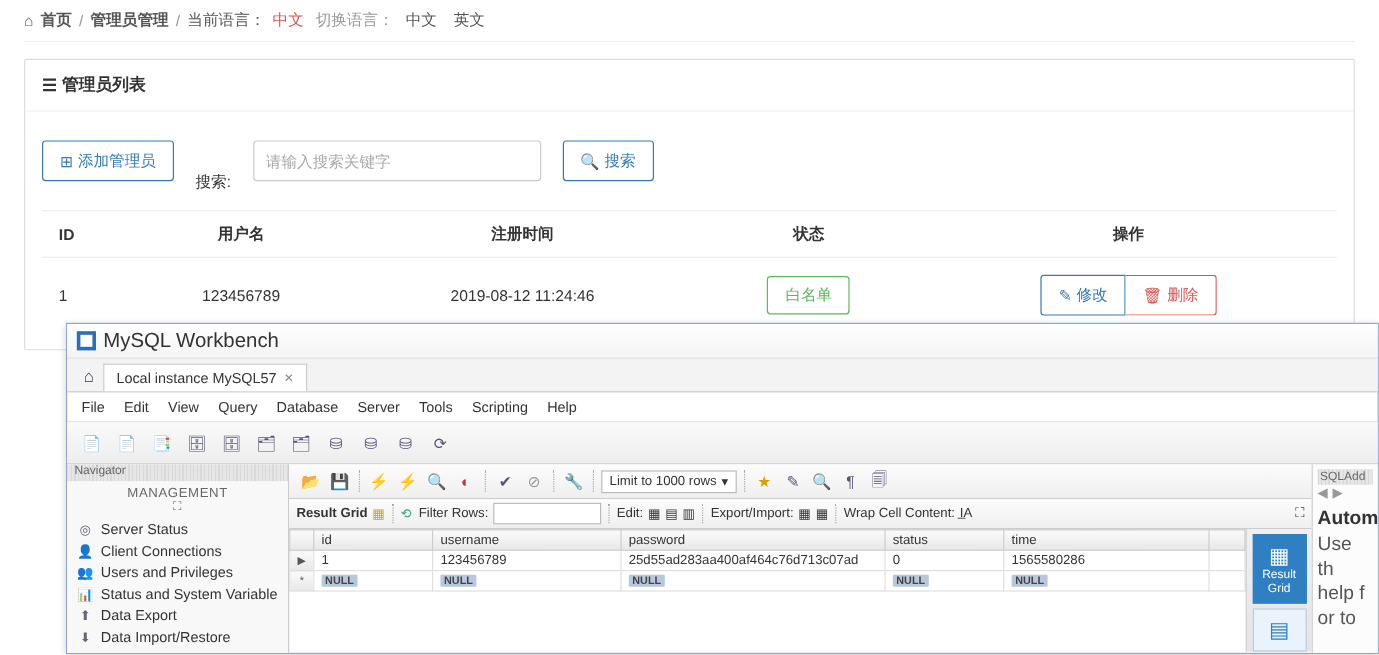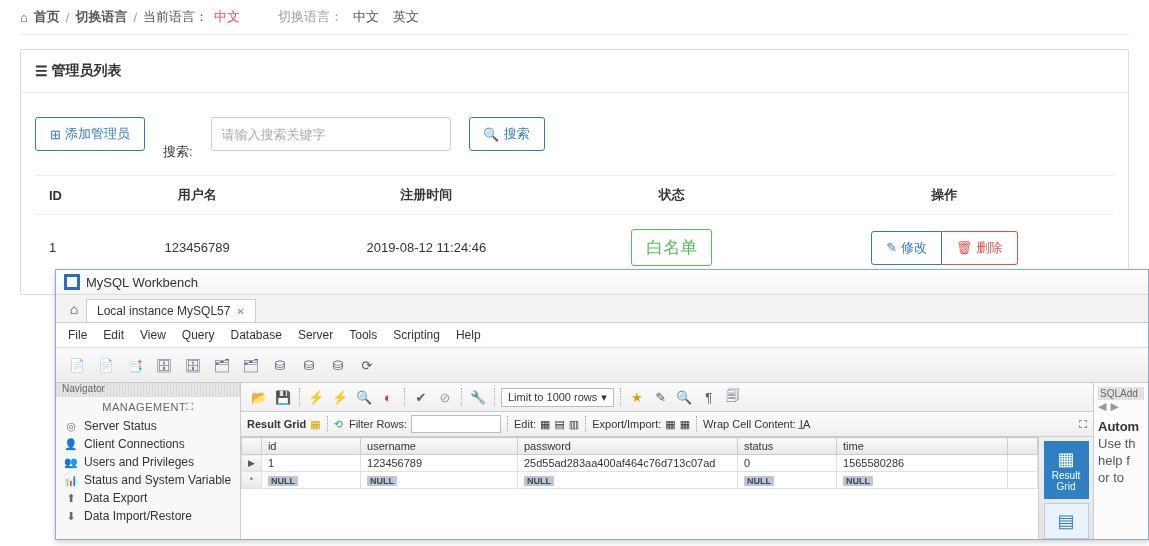--- a/index.html
+++ b/index.html
@@ -4,63 +4,63 @@
 <style>
 * { box-sizing: border-box; margin: 0; padding: 0; }
 body { font-family: "Microsoft YaHei", Arial, sans-serif; font-size: 13px; color: #333; background: #fff; width: 1149px; overflow: hidden; }
 
 
 .webapp { padding: 8px 20px 0; }
 .breadcrumb { display: flex; align-items: center; gap: 6px; color: #555; font-size: 13px; border-bottom: 1px solid #eee; padding-bottom: 8px; }
 .breadcrumb .slash { color: #999; }
 .breadcrumb .red { color: #d9534f; }
 .breadcrumb a { color: #555; cursor: pointer; font-weight: bold; }
-.breadcrumb .switch { color: #999; margin-left: 32px; }
+.breadcrumb .switch { color: #999; margin-left: 4px; }
 
 .card { border: 1px solid #ddd; margin-top: 14px; border-radius: 2px; }
 .card-header { padding: 12px 14px; border-bottom: 1px solid #eee; font-weight: bold; font-size: 14px; display:flex; align-items:center; gap:4px; }
 .card-body { padding: 14px; }
 
 .toolbar { display: flex; align-items: center; gap: 18px; }
 .btn { display: inline-flex; align-items: center; gap: 4px; padding: 7px 14px; border: 1px solid; border-radius: 3px; background: #fff; cursor: pointer; font-size: 13px; }
 .btn-primary-outline { color: #337ab7; border-color: #337ab7; }
 .search-label { font-size: 13px; margin-top: 36px; }
 .search-input { width: 240px; height: 34px; border: 1px solid #ccc; border-radius: 3px; padding: 0 10px; font-size: 13px; color: #555; }
 .search-input::placeholder { color: #aaa; }
 
 .tbl { width: 100%; margin-top: 14px; border-collapse: collapse; }
 .tbl th { text-align: center; padding: 10px; border-top: 1px solid #eee; border-bottom: 1px solid #eee; font-weight: bold; }
 .tbl td { text-align: center; padding: 14px 10px; }
-.pill { display: inline-block; padding: 6px 14px; border: 1px solid #5cb85c; color: #5cb85c; border-radius: 3px; font-size: 17px; }
+.pill { display: inline-block; padding: 6px 14px; border: 1px solid #5cb85c; color: #5cb85c; border-radius: 3px; font-size: 13px; }
 .op-group { display: inline-flex; }
 .op { padding: 7px 14px; border: 1px solid; font-size: 13px; cursor: pointer; display:inline-flex; align-items:center; gap:4px; background:#fff; }
 .op-blue { color: #337ab7; border-color: #337ab7; border-radius: 3px 0 0 3px; }
 .op-red { color: #d9534f; border-color: #d9534f; border-radius: 0 3px 3px 0; border-left: none; }
 
 
 .workbench { position: absolute; left: 55px; top: 269px; width: 1094px; border: 1px solid #8faad2; background: #fff; box-shadow: 0 2px 6px rgba(0,0,0,.2); font-size: 12px; }
-.wb-title { background: linear-gradient(#fff,#f4f4f4); padding: 4px 8px; display: flex; align-items: center; gap: 6px; font-size: 13px; border-bottom: 1px solid #ddd; }
+.wb-title { background: linear-gradient(#fff,#f4f4f4); padding: 4px 8px; display: flex; align-items: center; gap: 6px; font-size: 17px; border-bottom: 1px solid #ddd; }
 .wb-title .logo { width: 16px; height: 16px; background: #2a6fbb; display:inline-block; position:relative; }
 .wb-title .logo::after { content:""; position:absolute; left:3px; top:3px; right:3px; bottom:3px; background:#fff; }
 
 .wb-tabs1 { display: flex; align-items: center; background: #f3f3f3; border-bottom: 1px solid #ccc; padding-left: 6px; }
 .home-ic { width: 24px; height: 24px; display: flex; align-items:center; justify-content:center; color:#336; font-size:14px; }
 .tab1 { padding: 4px 10px; background:#fff; border:1px solid #ccc; border-bottom:none; margin-top:4px; font-size:12px; display:flex; gap:6px; align-items:center; }
 .tab1 .x { color:#888; font-size:10px; cursor:pointer; }
 
 .menubar { display: flex; gap: 16px; padding: 5px 12px; font-family: Verdana, sans-serif; font-size: 12px; border-bottom:1px solid #e0e0e0; }
 .menubar span { cursor:pointer; }
 
 .iconbar { display:flex; gap:7px; padding:6px 10px; background:linear-gradient(#fafafa,#ededed); border-bottom:1px solid #ccc; }
 .tool-ic { width:22px; height:22px; display:inline-flex; align-items:center; justify-content:center; color:#557; font-size:13px; border:1px solid transparent; cursor:pointer; }
 
 .wb-main { display:flex; }
 .nav-strip { background: repeating-linear-gradient(90deg,#d8d8d8 0,#d8d8d8 1px,#e6e6e6 1px,#e6e6e6 3px); height:14px; width:100%; font-size:10px; padding-left:6px; color:#666; }
 .wb-left { width:185px; border-right:1px solid #ccc; background:#f8f8f8; display:flex; flex-direction:column; }
-.mgmt-head { font-size:11px; color:#666; padding:4px 8px; display:flex; justify-content:center; align-items:center; letter-spacing:.5px; }
+.mgmt-head { font-size:11px; color:#666; padding:4px 8px; display:flex; justify-content:flex-start; align-items:center; letter-spacing:.5px;flex-direction:column; }
 .mgmt-head .sq { font-size:10px; color:#666; }
 .mgmt-list { list-style:none; padding:0 4px 4px; }
 .mgmt-list li { display:flex; align-items:center; gap:6px; padding:2px 4px; font-size:12px; cursor:pointer; }
 .mgmt-ic { width:14px; height:14px; display:inline-flex; align-items:center; justify-content:center; color:#667; font-size:11px; }
 
 .wb-center { flex:1; display:flex; flex-direction:column; }
 .query-tabs { display:flex; align-items:flex-end; background:#f3f3f3; border-bottom:1px solid #ccc; padding:2px 0 0 6px; }
 .qtab { padding:4px 12px; font-size:12px; color:#444; cursor:pointer; border:1px solid transparent; }
 .qtab.active { background:#2f80c2; color:#fff; border-radius:2px 2px 0 0; }
 .qtab .x { margin-left:6px; color:rgba(255,255,255,.8); font-size:10px; }
@@ -84,32 +84,32 @@
 .grid td { border:1px solid #e0e0e0; padding:2px 6px; }
 .null { background:#b8c8dc; color:#444; font-size:9px; padding:0 3px; display:inline-block; border-radius:1px; font-weight:bold; }
 
 .side-tabs { width:55px; background:linear-gradient(#f0f0f0,#e4e4e4); border-left:1px solid #ccc; display:flex; flex-direction:column; align-items:center; }
 .side-tab { width:45px; padding:6px 2px; text-align:center; font-size:10px; color:#2f80c2; border:1px solid #bcd; background:#eaf3fb; margin-top:4px; cursor:pointer; }
 .side-tab.active { background:#2f80c2; color:#fff; border-color:#2f80c2; }
 .side-tab .big { font-size:18px; display:block; }
 
 .wb-right { width:55px; border-left:1px solid #ccc; background:#fcfcfc; font-size:11px; color:#666; padding:4px; }
 .wb-right .arrows { display:flex; gap:4px; color:#999; }
-.wb-right .txt { margin-top:6px; color:#555; font-size:13px; line-height:1.3; }
+.wb-right .txt { margin-top:6px; color:#555; font-size:16px; line-height:1.3; }
 .wb-right .txt b { color:#333; }
 </style>
 </head>
 <body>
 
 <div class="webapp">
   <div class="breadcrumb">
     <span>⌂</span>
     <a>首页</a>
     <span class="slash">/</span>
-    <a>切换语言</a>
+    <a>管理员管理</a>
     <span class="slash">/</span>
     <span>当前语言：</span>
     <span class="red">中文</span>
     <span class="switch">切换语言：</span>
     <span style="margin-left:4px;">中文</span>
     <span style="margin-left:8px;text-align:right;">英文</span>
   </div>
 
   <div class="card">
     <div class="card-header">

